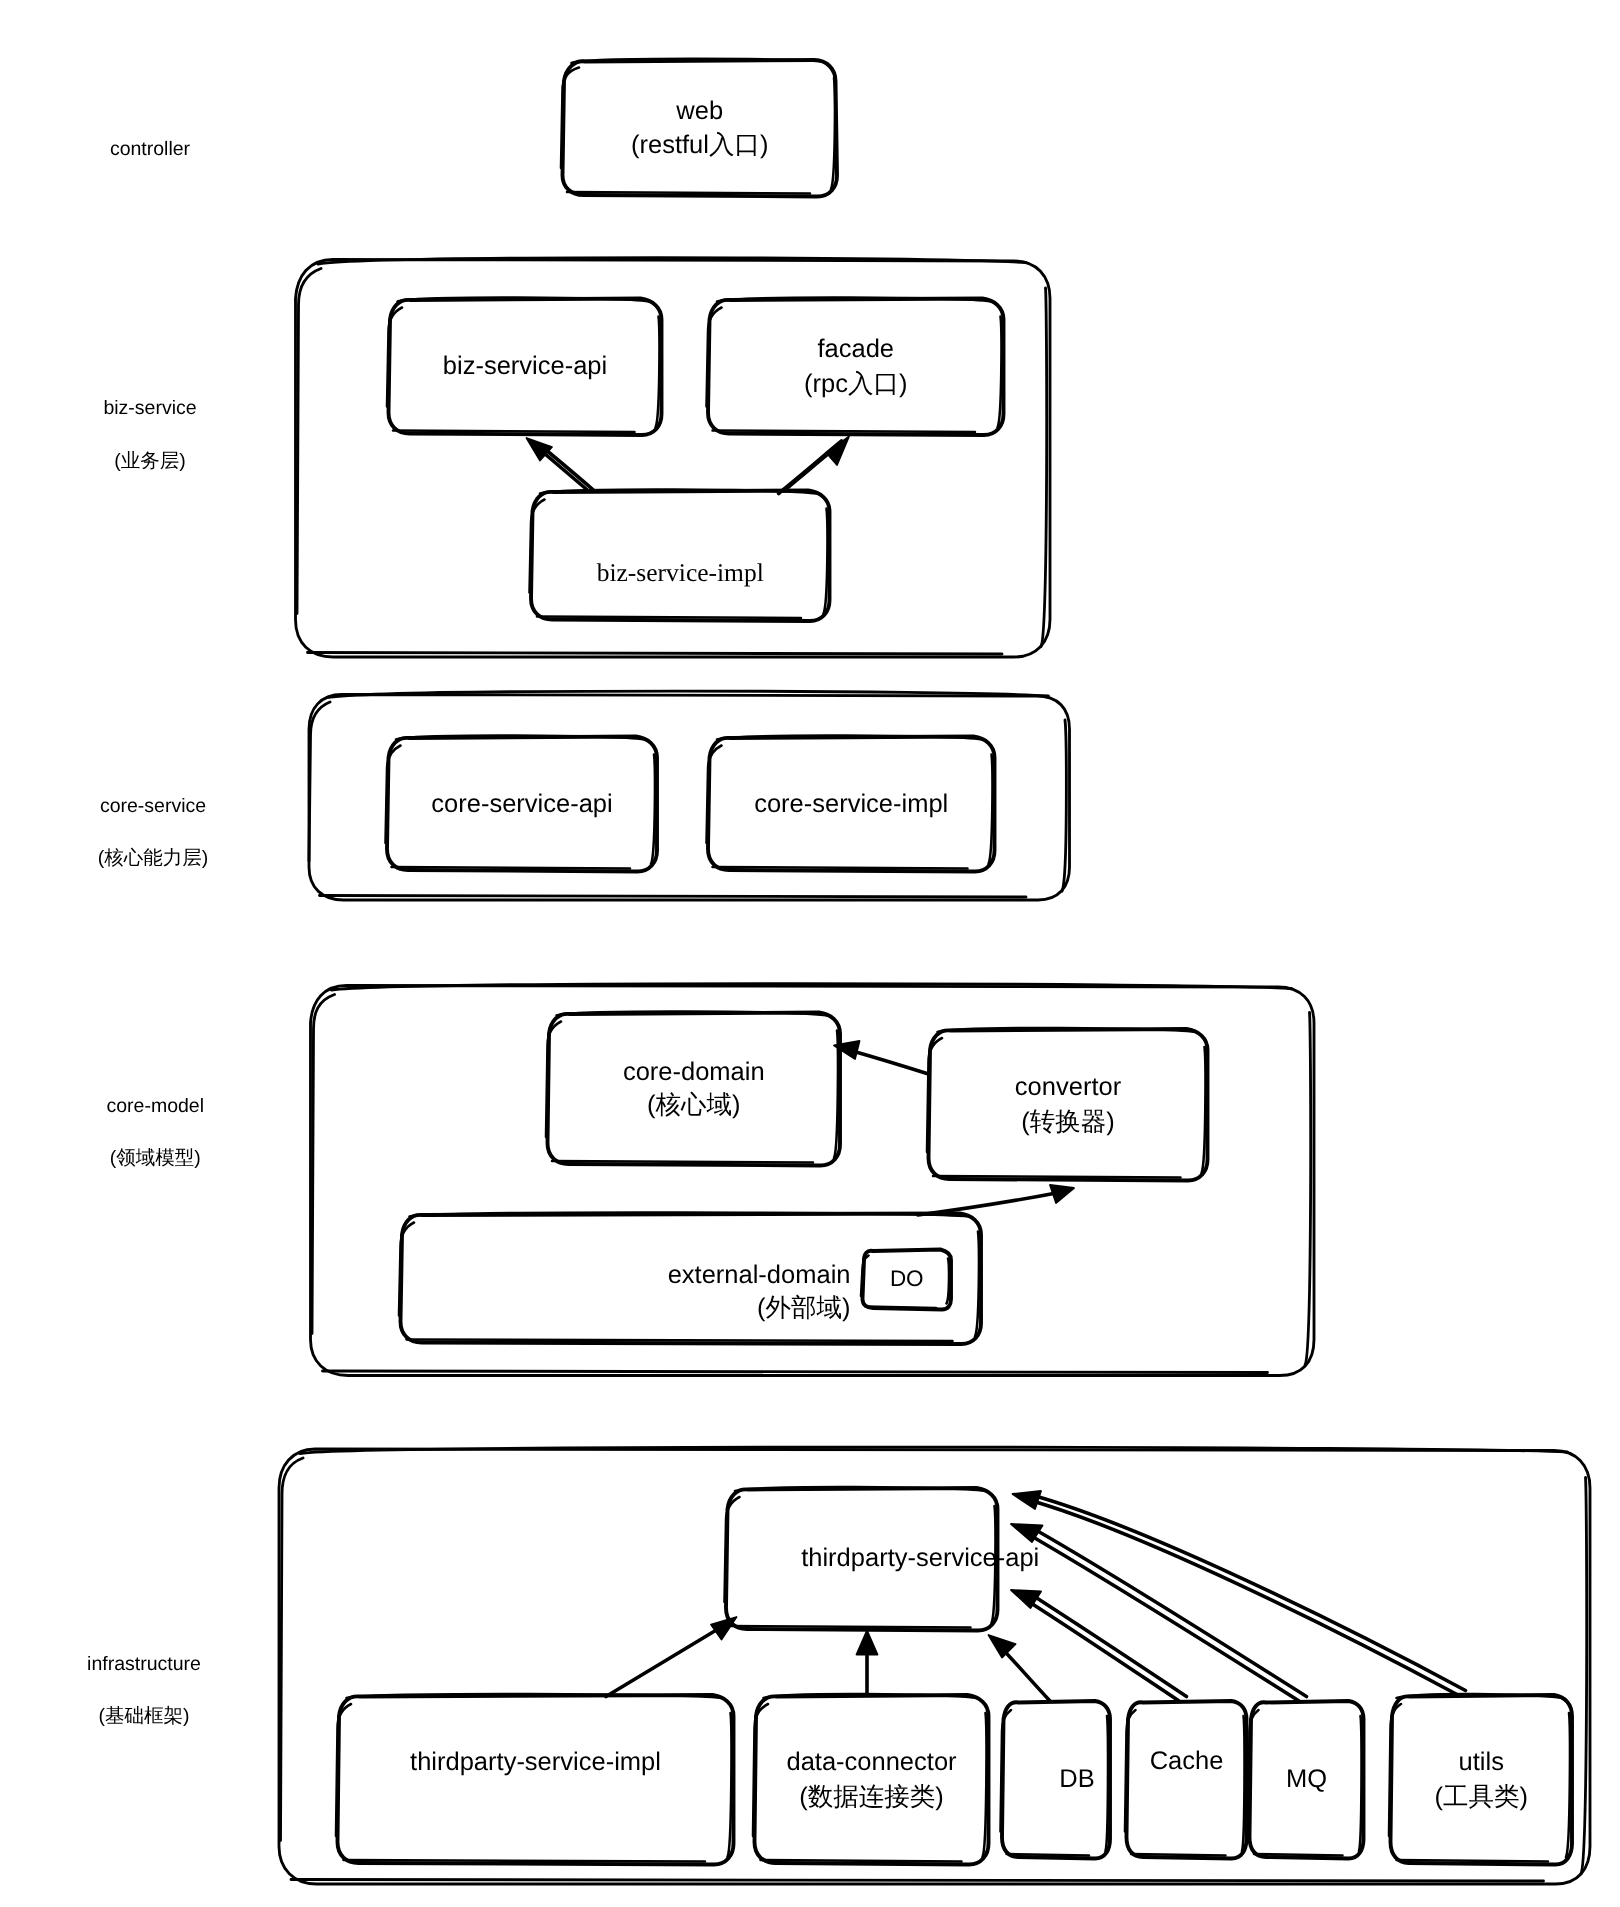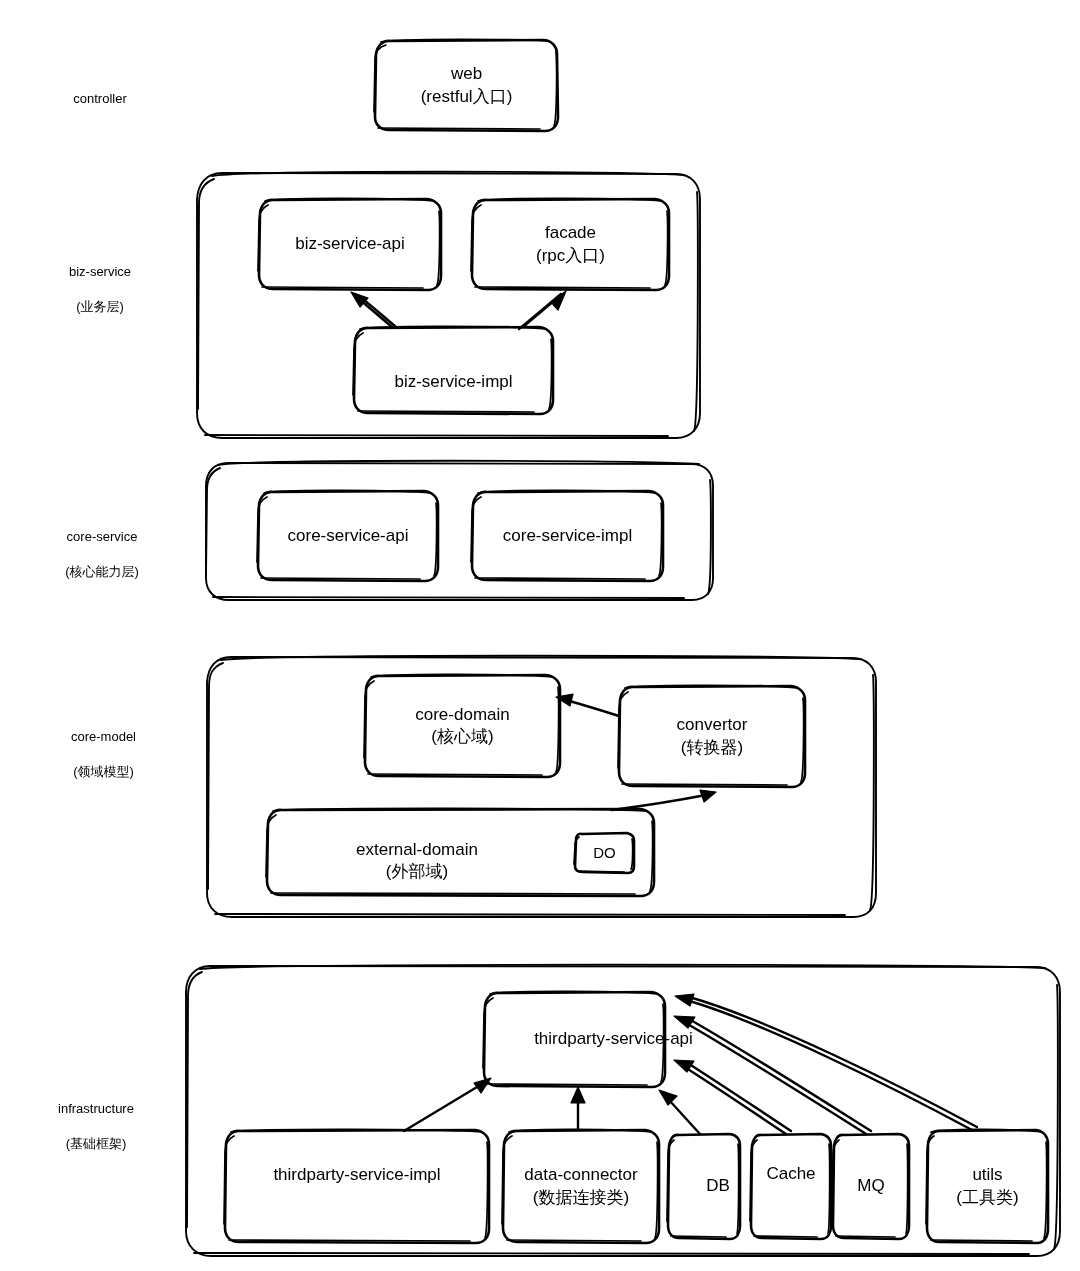--- a/index.html
+++ b/index.html
@@ -243,40 +243,40 @@
   <div class="l2">(restful入口)</div>
 </div>
 
 <div class="node-text" style="left:259px; top:199px; width:182px; height:91px;">
   <div>biz-service-api</div>
 </div>
 <div class="node-text" style="left:472px; top:199px; width:197px; height:91px;">
   <div>facade</div>
   <div class="l2">(rpc入口)</div>
 </div>
-<div class="node-text" style="left:354px; top:327px; width:199px; height:110px;">
+<div class="node-text" style="left:354px; top:327px; width:199px; height:110px;font-family:Liberation Serif, serif;">
   <div>biz-service-impl</div>
 </div>
 
 <div class="node-text" style="left:258px; top:491px; width:180px; height:90px;">
   <div>core-service-api</div>
 </div>
 <div class="node-text" style="left:472px; top:491px; width:191px; height:90px;">
   <div>core-service-impl</div>
 </div>
 
 <div class="node-text" style="left:365px; top:675px; width:195px; height:102px;">
   <div>core-domain</div>
   <div class="l2">(核心域)</div>
 </div>
 <div class="node-text" style="left:619px; top:686px; width:186px; height:101px;">
   <div>convertor</div>
   <div class="l2">(转换器)</div>
 </div>
-<div class="node-text" style="left:267px; top:809px; width:300px; height:104px;">
+<div class="node-text" style="left:267px; top:809px; width:300px; height:104px;align-items:flex-end;">
   <div>external-domain</div>
   <div class="l2">(外部域)</div>
 </div>
 <div class="node-text tiny" style="left:575px; top:833px; width:59px; height:40px;">
   <div>DO</div>
 </div>
 
 <div class="node-text" style="left:484px; top:992px; width:181px; height:95px;margin-left:39px;">
   <div>thirdparty-service-api</div>
 </div>

